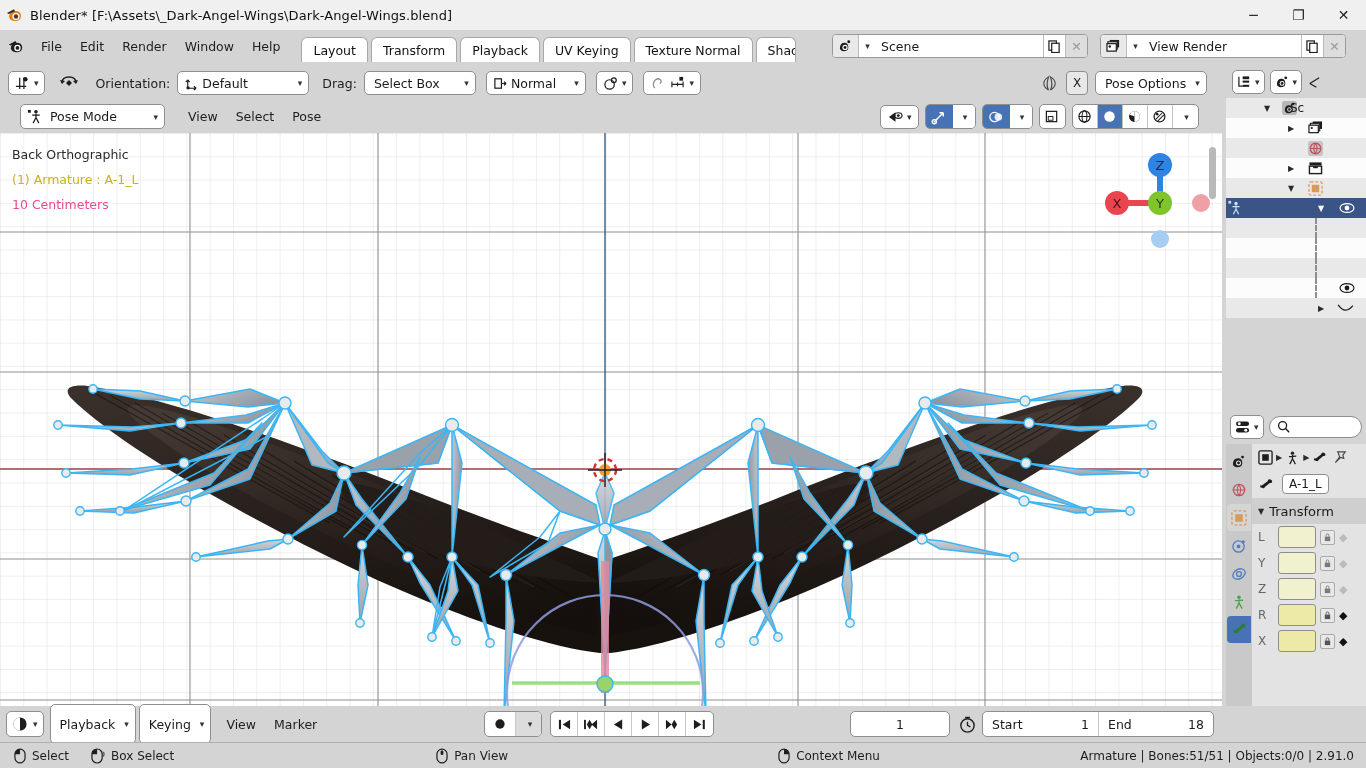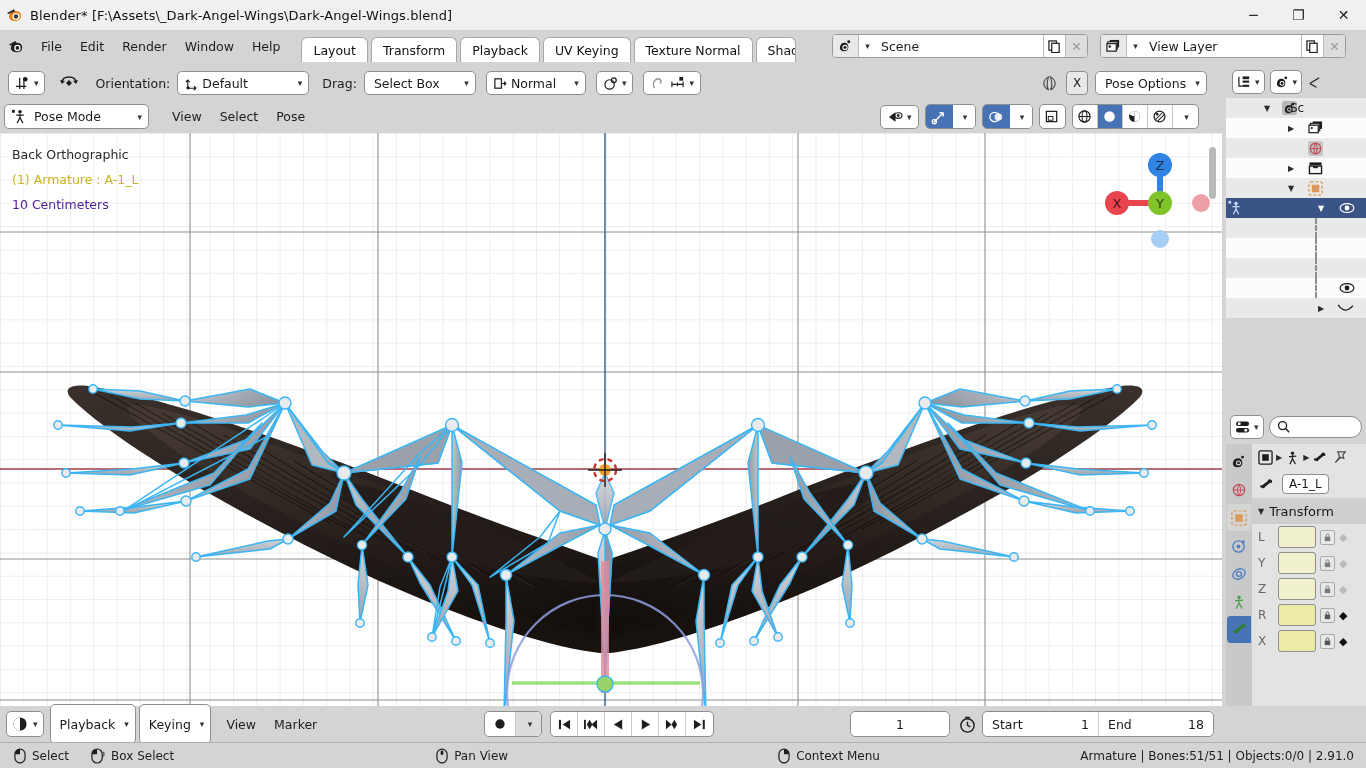--- a/index.html
+++ b/index.html
@@ -44,37 +44,37 @@
     border-radius:5px; padding:0 5px; }
   .lbl { font-size:12.5px; color:#1d1d1d; margin:0 7px 0 3px; }
   .dd { display:flex; align-items:center; height:24px; background:#fff; border:1px solid #8e8e8e;
     border-radius:5px; padding:0 6px; }
   .dd .txt { font-size:12.5px; padding:0 6px 0 3px; }
   .caret { font-size:9px; color:#333; margin-left:3px; }
   .sep { width:10px; }
 
   
   .vphdr { position:absolute; left:0; top:100px; width:1222px; height:33px;
-    background:#d4d4d4; display:flex; align-items:center; padding-left:4px; }
+    background:#d4d4d4; display:flex; align-items:center; padding-left:20px; }
   .mode-dd { display:flex; align-items:center; height:25px; background:#fff; border:1px solid #8e8e8e;
     border-radius:5px; padding:0 6px; min-width:145px; }
   .shade-grp { display:flex; align-items:center; height:25px; border:1px solid #8e8e8e;
     border-radius:5px; overflow:hidden; background:#fff; }
   .shade-btn { width:25px; height:23px; display:flex; align-items:center; justify-content:center;
     border-right:1px solid #c4c4c4; }
   .shade-btn:last-child { border-right:none; }
   .shade-btn.sel { background:#4772b3; }
 
   
   .viewport { position:absolute; left:0; top:133px; width:1222px; height:573px;
     background:#fff; overflow:hidden; }
   .vp-text { position:absolute; font-size:12.5px; pointer-events:none; }
   .ov-line1 { left:12px; top:14px; color:#2a2a2a; }
   .ov-line2 { left:12px; top:39px; color:#c9b317; font-weight:normal; }
-  .ov-line3 { left:12px; top:64px; color:#4c1d95; }
+  .ov-line3 { left:12px; top:64px; color:#ec4899; }
 
   
   .outliner { position:absolute; left:1226px; top:66px; width:140px; height:340px;
     background:#d4d4d4; overflow:hidden; }
   .ol-hdr { height:32px; display:flex; align-items:center; padding-left:6px; gap:5px; }
   .ol-row { height:20px; display:flex; align-items:center; position:relative; font-size:12px; }
   .ol-row.odd { background:#e9e9e9; }
   .ol-row.even { background:#fcfcfc; }
   .ol-row.sel { background:#3b5487; color:#fff; }
   .tri { font-size:8px; color:#2a2a2a; }
@@ -212,21 +212,21 @@
           <svg width="15" height="14" viewBox="0 0 16 15">
             <rect x="4" y="1" width="10" height="8" fill="#1d1d1d"></rect>
             <rect x="2" y="3" width="10" height="8" fill="#fff" stroke="#1d1d1d" stroke-width="1.2"></rect>
             <rect x="1" y="5" width="10" height="8" fill="#fff" stroke="#1d1d1d" stroke-width="1.3"></rect>
             <circle cx="4" cy="8" r="1.3" fill="#1d1d1d"></circle>
           </svg>
         </div>
         <div class="ib-icon" style="width:14px;background:#fff;border:none">
           <span class="caret">▾</span>
         </div>
-        <div class="ib-name" style="min-width:160px">View Layer</div>
+        <div class="ib-name" style="min-width:160px">View Render</div>
         <div class="ib-new">
           <svg width="13" height="13" viewBox="0 0 14 14">
             <rect x="1" y="1" width="8" height="10" fill="none" stroke="#1d1d1d" stroke-width="1.3"></rect>
             <rect x="4" y="3.5" width="8" height="10" fill="#fff" stroke="#1d1d1d" stroke-width="1.3"></rect>
           </svg>
         </div>
         <div class="ib-x">✕</div>
       </div>
     </div>
   </div>

